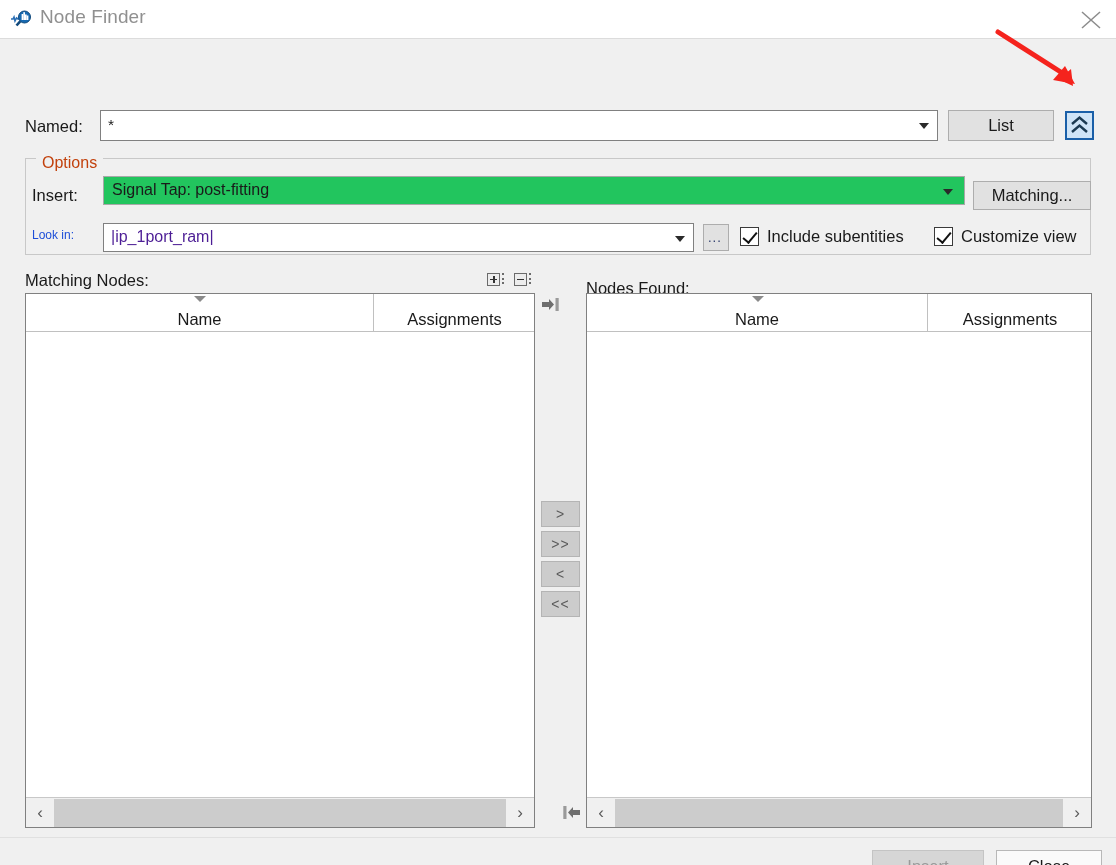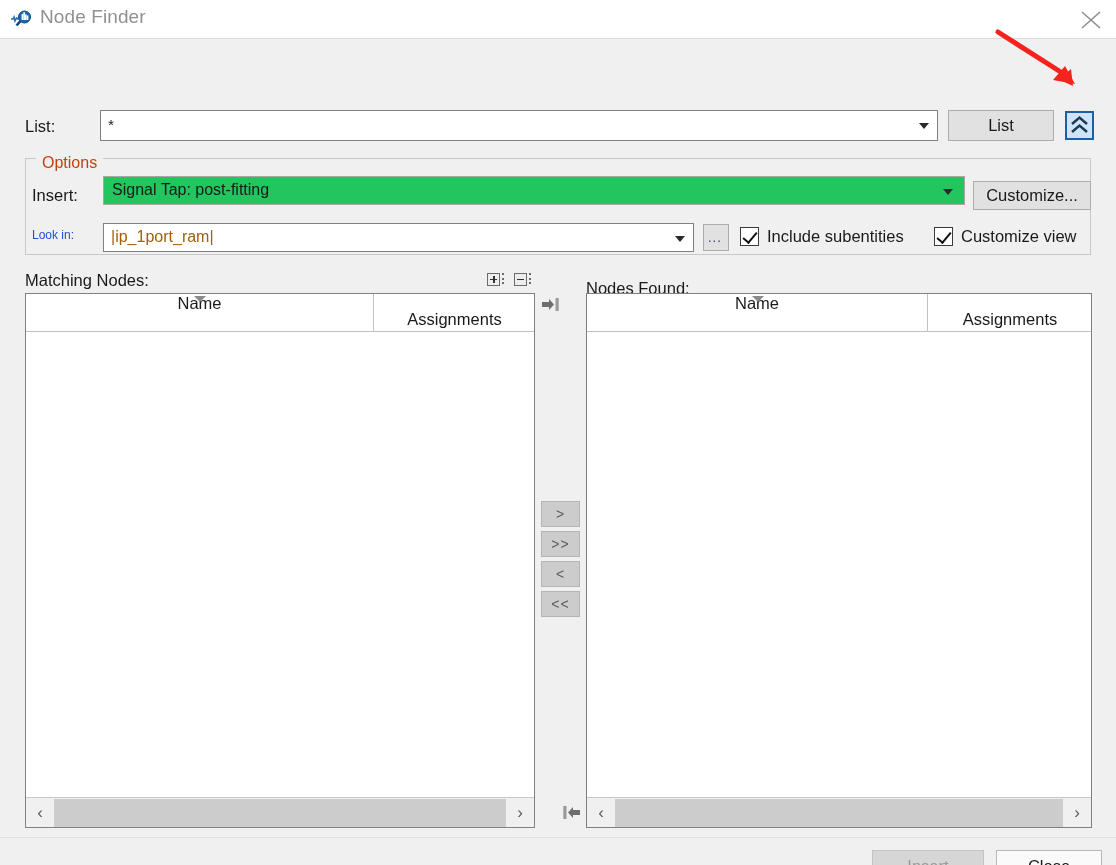--- a/index.html
+++ b/index.html
@@ -132,21 +132,21 @@
     font-size: 12px; color: #1d4ed8;
   }
   .lookin-combo {
     position: absolute; left: 103px; top: 184px;
     width: 591px; height: 29px;
     background: #ffffff;
     border: 1px solid #808080;
   }
   .lookin-combo .val {
     position: absolute; left: 7px; top: 4px;
-    font-size: 16px; color: #a16207;
+    font-size: 16px; color: #4c1d95;
   }
   .lookin-combo .arrow {
     position: absolute; right: 8px; top: 12px;
     width: 0; height: 0;
     border-left: 5px solid transparent;
     border-right: 5px solid transparent;
     border-top: 6px solid #2a2a2a;
   }
   .browse-btn {
     position: absolute; left: 703px; top: 185px;
@@ -237,21 +237,21 @@
 
   .col-head {
     position: absolute; left: 0; top: 0;
     width: 100%; height: 38px;
     border-bottom: 1px solid #c0c0c0;
   }
   .col-name {
     position: absolute; left: 0; top: 0;
     height: 38px;
     border-right: 1px solid #c0c0c0;
-    display: flex; justify-content: center;
+    display: flex; align-items: flex-end; justify-content: center;
     cursor: pointer;
   }
   .col-assign {
     position: absolute; top: 0; height: 38px;
     display: flex; align-items: flex-end; justify-content: center;
     cursor: pointer;
   }
   .col-title {
     font-size: 16.5px; color: #1a1a1a;
     padding-bottom: 3px;
@@ -361,42 +361,42 @@
     <span class="close-btn">
       <svg width="20" height="18" viewBox="0 0 20 18">
         <line x1="1" y1="1" x2="19" y2="17" stroke="#8c8c8c" stroke-width="1.5"></line>
         <line x1="19" y1="1" x2="1" y2="17" stroke="#8c8c8c" stroke-width="1.5"></line>
       </svg>
     </span>
   </div>
 
   <div class="body-area">
 
-    <span class="named-label">List:</span>
+    <span class="named-label">Named:</span>
     <div class="named-combo">
       <span class="val">*</span>
       <span class="arrow"></span>
     </div>
     <div class="list-btn">List</div>
     <div class="collapse-btn">
       <svg width="25" height="25" viewBox="0 0 25 25">
         <polyline points="5,11 12.5,4.5 20,11" stroke="#1b3a52" stroke-width="2.4" fill="none"></polyline>
         <polyline points="5,19 12.5,12.5 20,19" stroke="#1b3a52" stroke-width="2.4" fill="none"></polyline>
       </svg>
     </div>
 
     <div class="options-group"></div>
     <span class="options-legend">Options</span>
 
     <span class="filter-label">Insert:</span>
     <div class="filter-combo">
       <span class="val">Signal Tap: post-fitting</span>
       <span class="arrow"></span>
     </div>
-    <div class="customize-btn">Customize...</div>
+    <div class="customize-btn">Matching...</div>
 
     <span class="lookin-label">Look in:</span>
     <div class="lookin-combo">
       <span class="val">|ip_1port_ram|</span>
       <span class="arrow"></span>
     </div>
     <div class="browse-btn">
       <span class="dots">...</span>
     </div>
 

